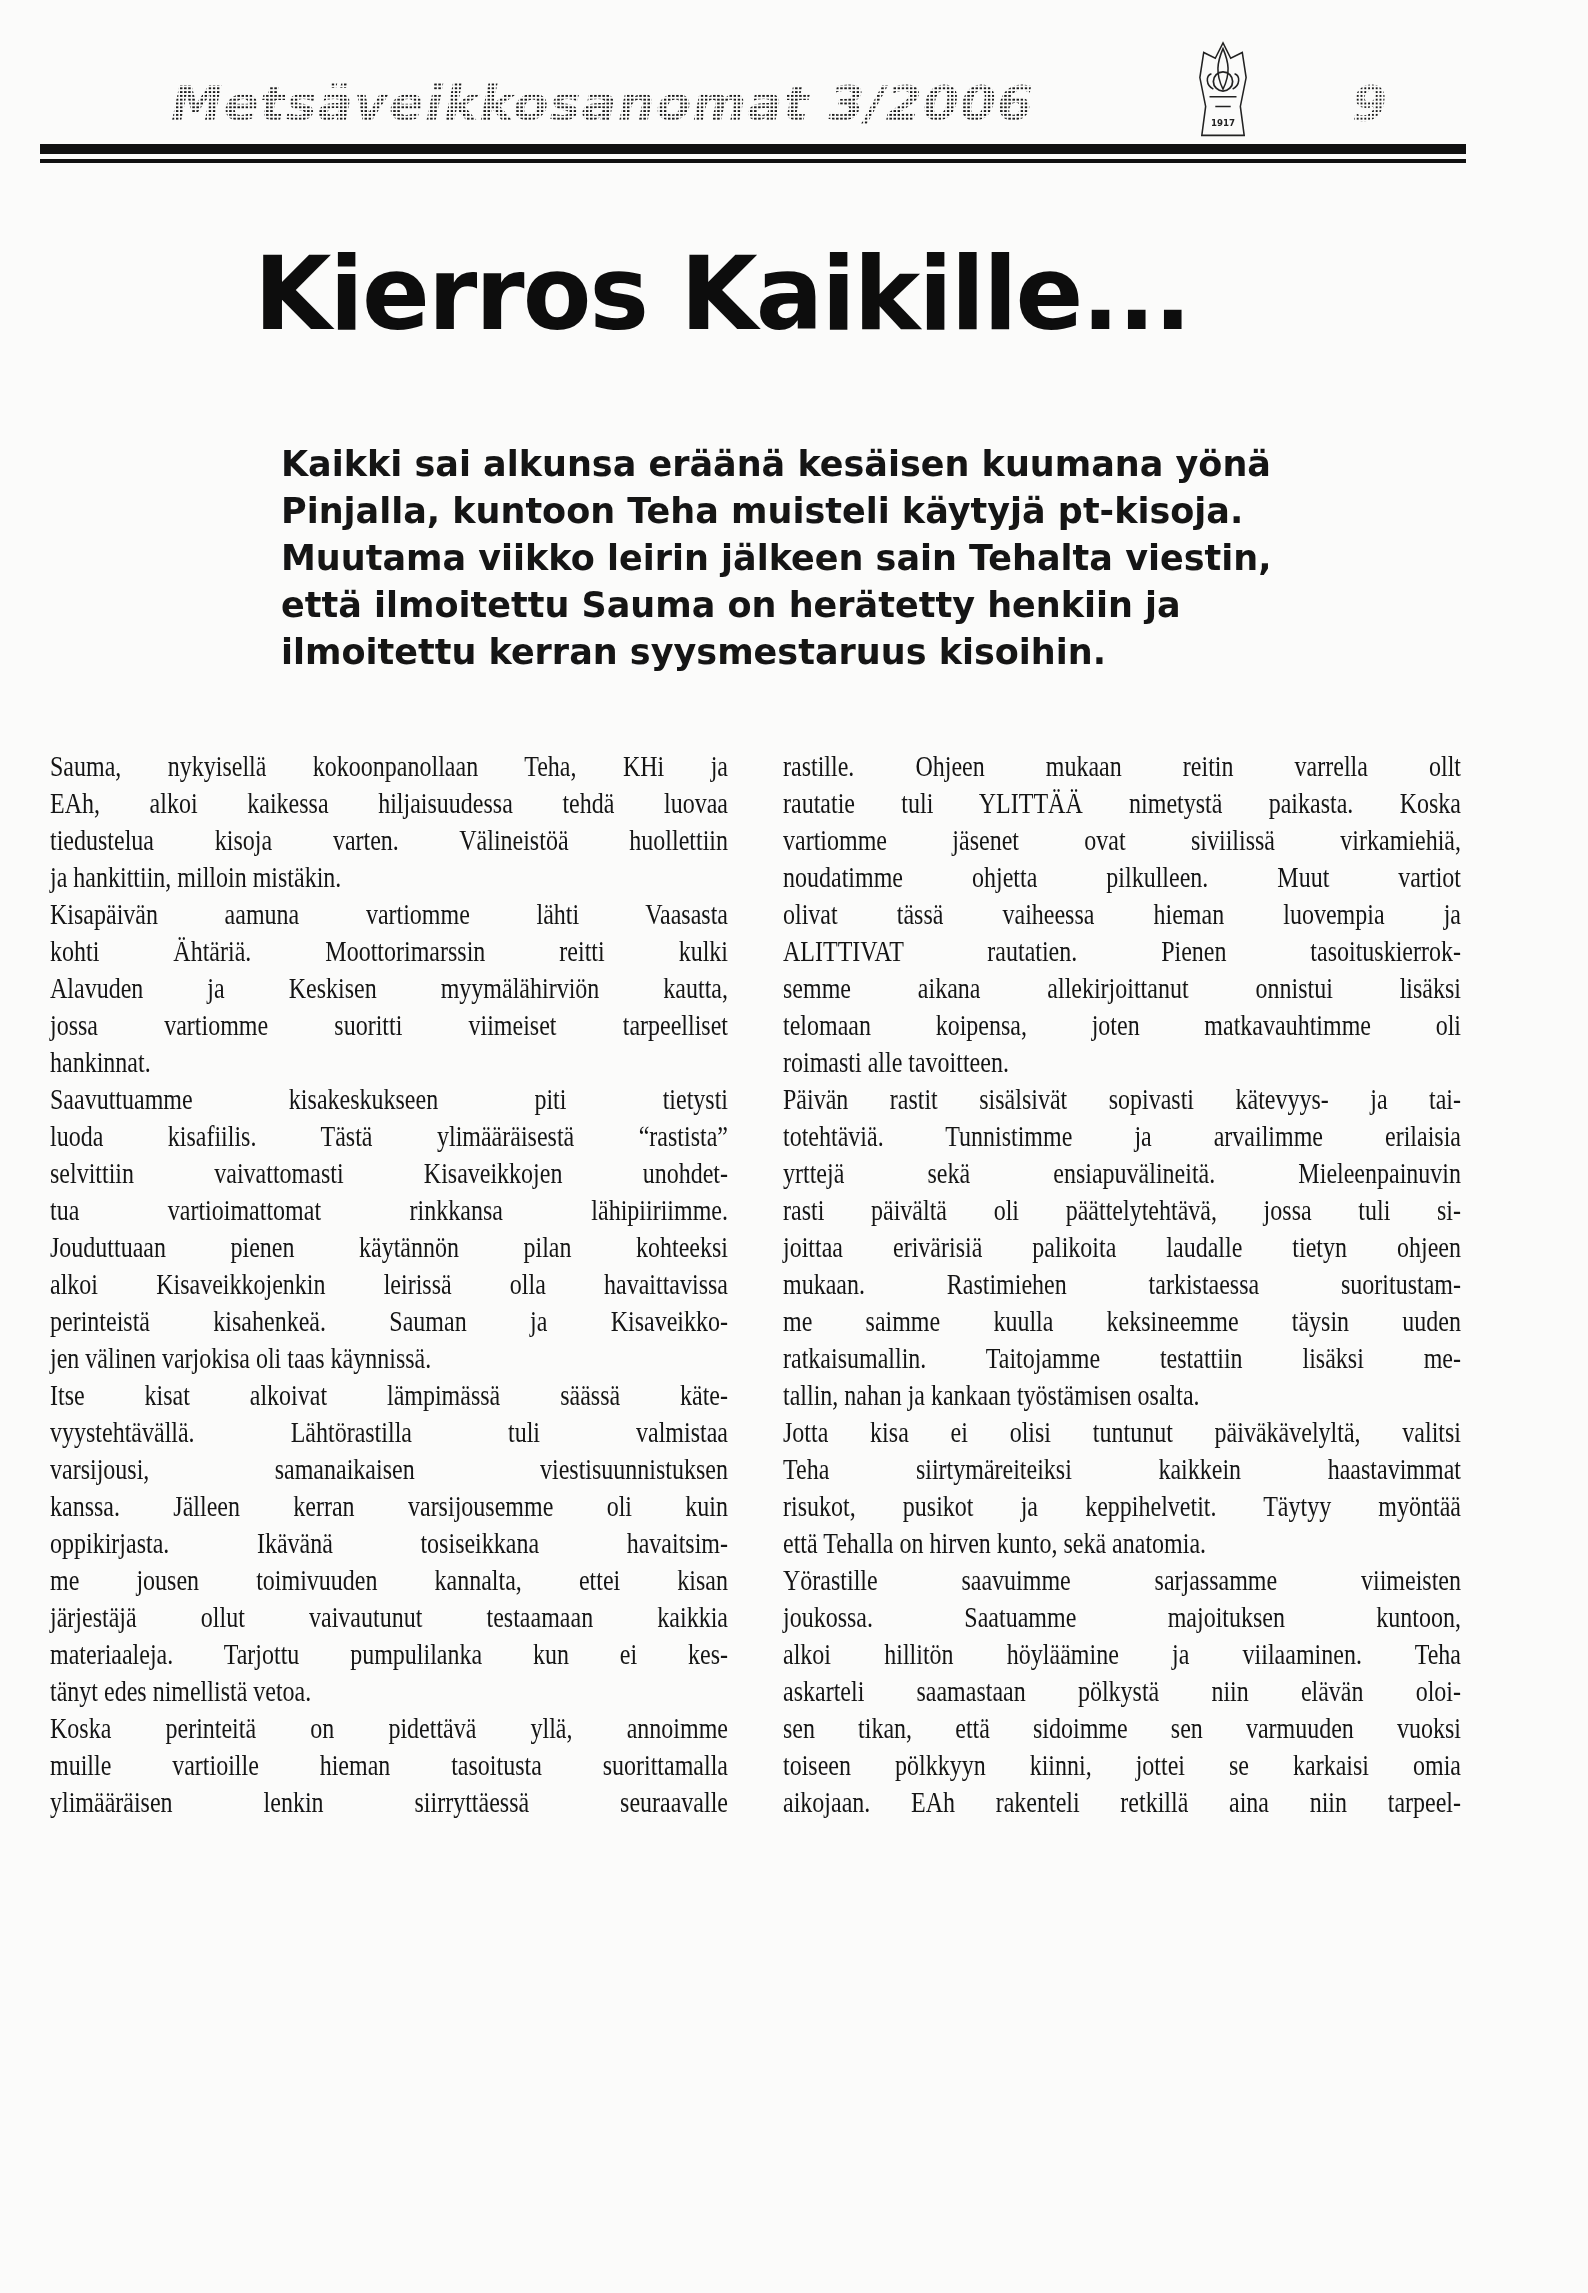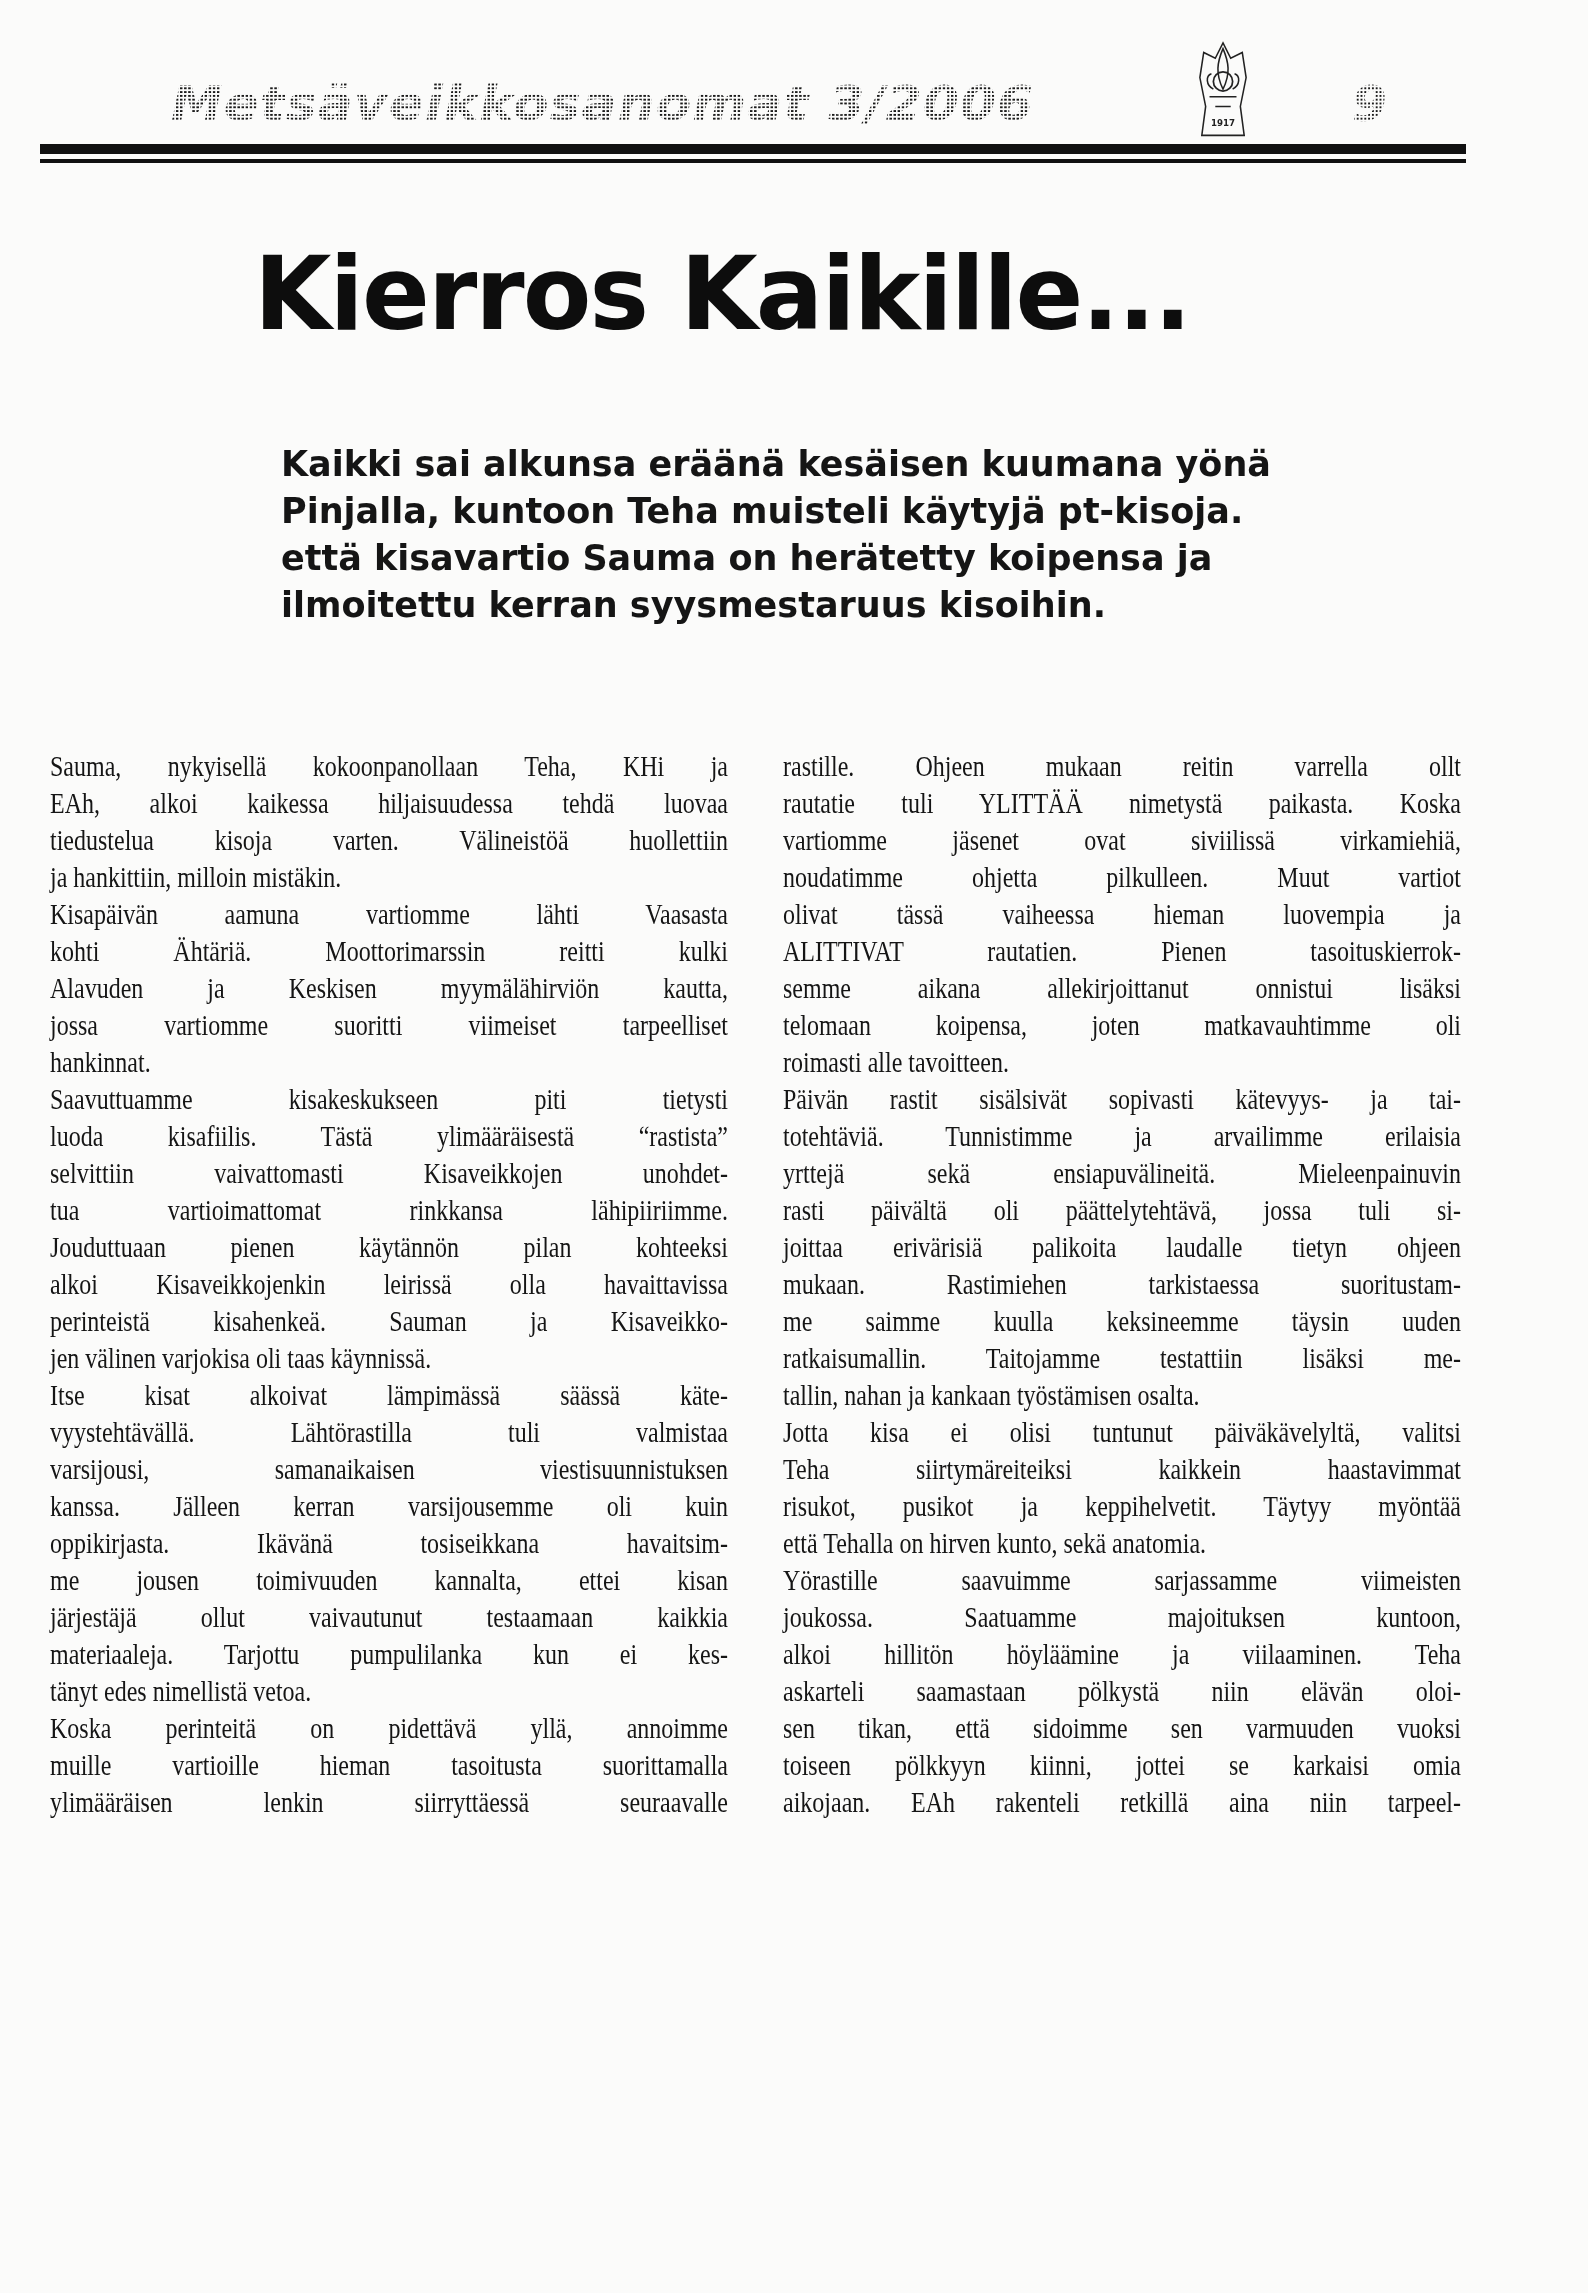--- a/index.html
+++ b/index.html
@@ -91,21 +91,22 @@
   <div class="page-number">9</div>
 </div>
 <div class="rule-thick"></div>
 <div class="rule-thin"></div>
 
 <h1 class="title">Kierros Kaikille...</h1>
 
 <div class="lead">
   <span>Kaikki sai alkunsa eräänä kesäisen kuumana yönä</span>
   <span>Pinjalla, kuntoon Teha muisteli käytyjä pt-kisoja.</span>
-  <span>että kisavartio Sauma on herätetty koipensa ja</span>
+  <span>Muutama viikko leirin jälkeen sain Tehalta viestin,</span>
+  <span>että ilmoitettu Sauma on herätetty henkiin ja</span>
   <span>ilmoitettu kerran syysmestaruus kisoihin.</span>
 </div>
 
 <div class="col left" id="col-left">
     <span class="line">Sauma, nykyisellä kokoonpanollaan Teha, KHi ja</span>
     <span class="line">EAh, alkoi kaikessa hiljaisuudessa tehdä luovaa</span>
     <span class="line">tiedustelua kisoja varten. Välineistöä huollettiin</span>
     <span class="line last">ja hankittiin, milloin mistäkin.</span>
     <span class="line">Kisapäivän aamuna vartiomme lähti Vaasasta</span>
     <span class="line">kohti Ähtäriä. Moottorimarssin reitti kulki</span>

